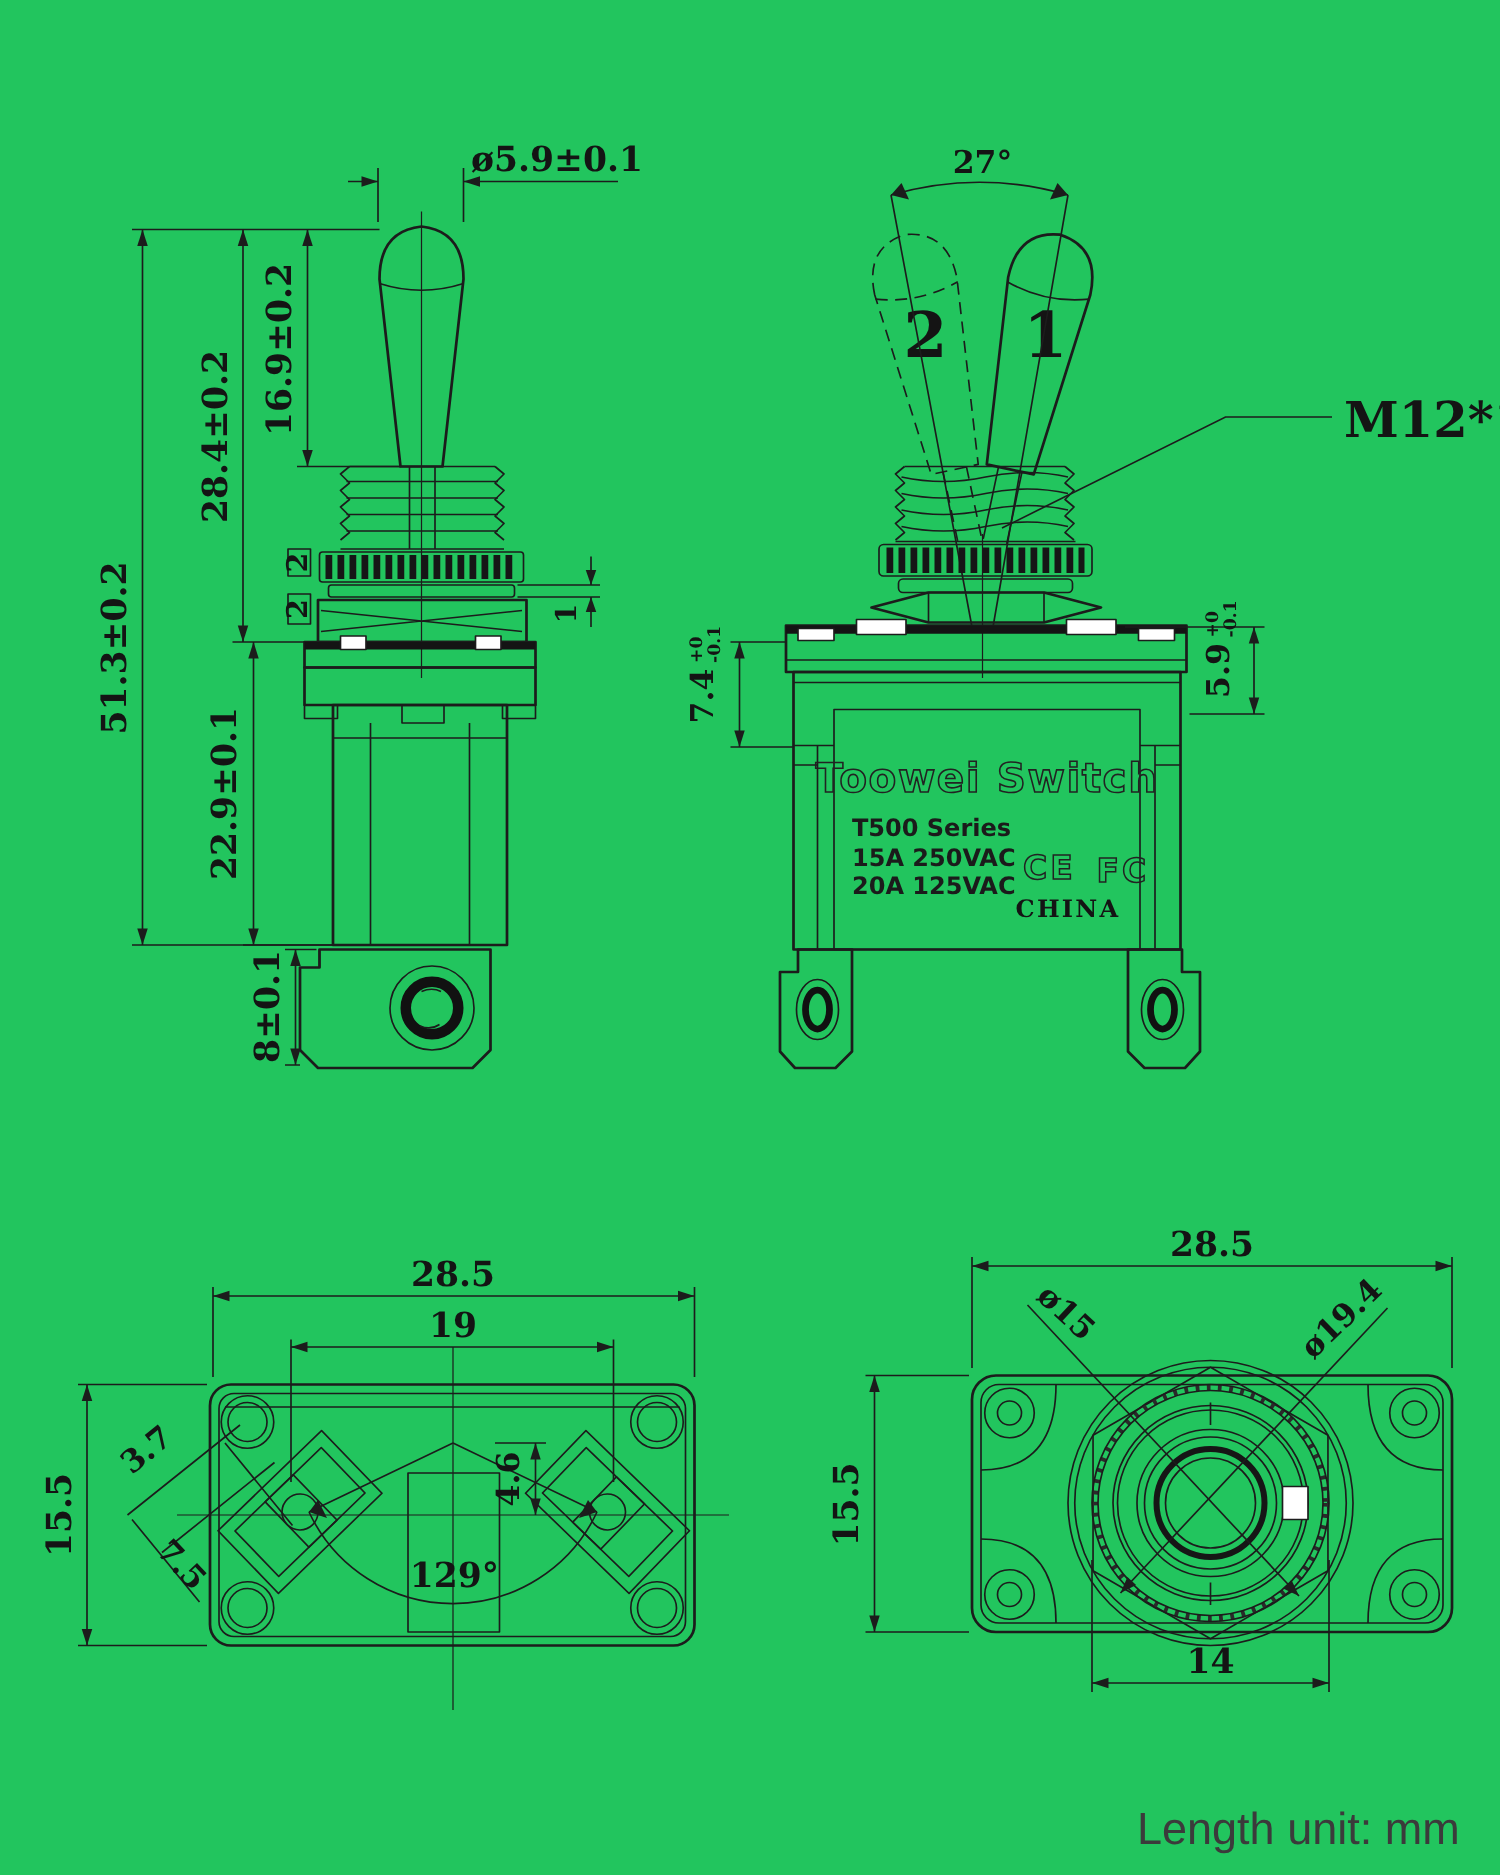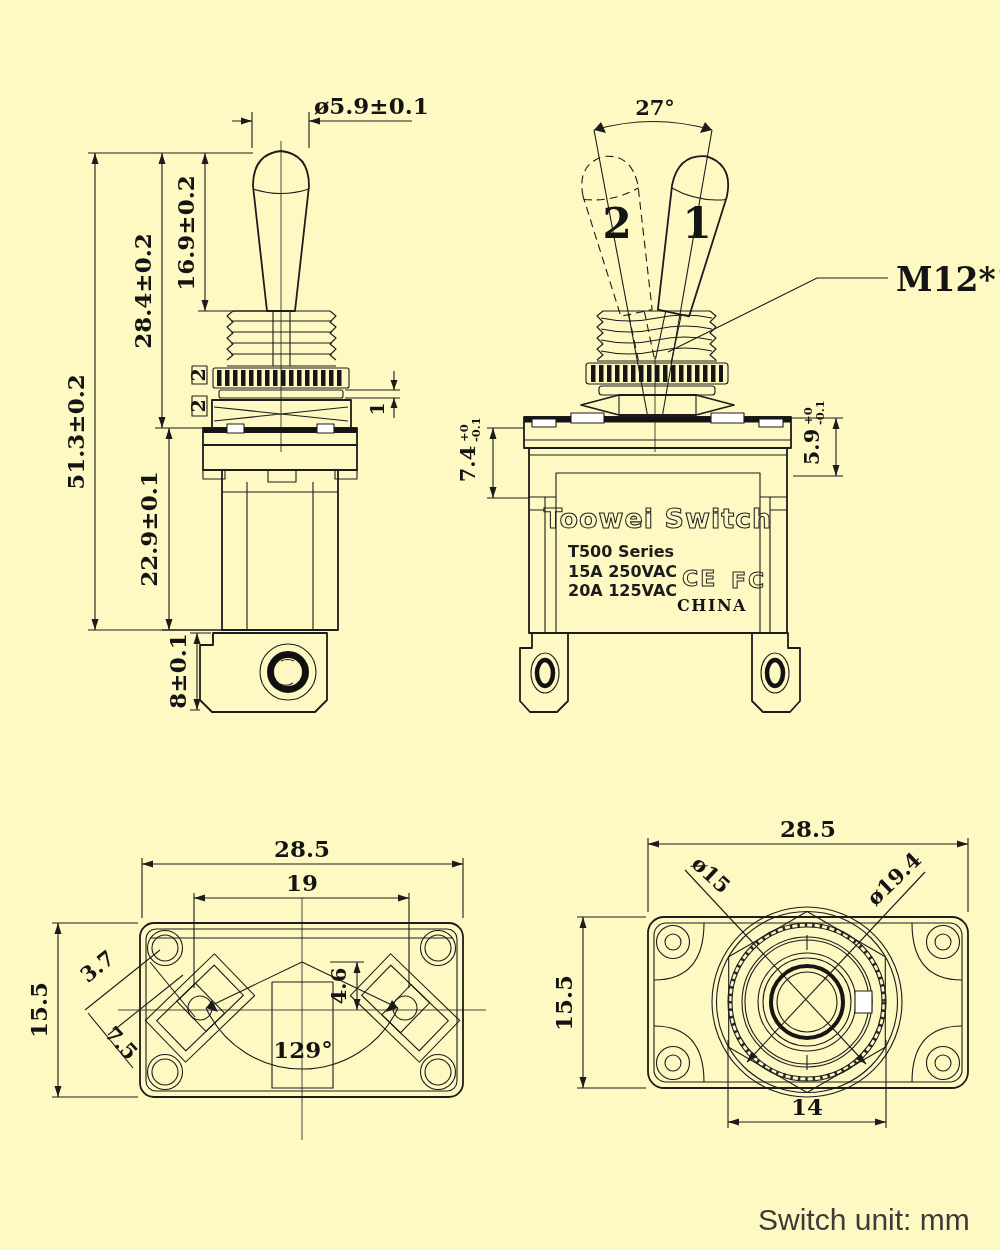--- a/index.html
+++ b/index.html
@@ -1,16 +1,16 @@
 <!DOCTYPE html>
 <html><head>
 <meta charset="utf-8">
 <style>
   html,body{margin:0;padding:0;background:#ffffff;}
-  .canvas{position:relative;width:1000px;height:1250px;background:#fef9c3;overflow:hidden;
+  .canvas{position:relative;width:1000px;height:1250px;background:#22c55e;overflow:hidden;
           font-family:"DejaVu Serif", serif;}
   svg{position:absolute;left:0;top:0;}
   
   .o  {fill:none;stroke:#1c1c1c;stroke-width:1.8;stroke-linejoin:round;stroke-linecap:round;}
   .t  {fill:none;stroke:#1c1c1c;stroke-width:1.1;stroke-linejoin:round;}
   .d  {fill:none;stroke:#1c1c1c;stroke-width:1.1;}
   .c  {fill:none;stroke:#1c1c1c;stroke-width:0.8;}
   .a  {fill:#1c1c1c;stroke:none;}
   .dash{stroke-dasharray:8 5;}
   .fillw{fill:#ffffff;}
@@ -383,14 +383,14 @@
 
     <g>
       <path class="d" d="M728,1040 V1128 M886,1040 V1128 M728,1122 H886"></path>
       <path class="a" d="M728,1122 l11,-3.5 0,7 z"></path>
       <path class="a" d="M886,1122 l-11,-3.5 0,7 z"></path>
       <text class="dt" x="807" y="1115" text-anchor="middle">14</text>
     </g>
   </g>
 </svg>
 
-<div class="note">Switch unit: mm</div>
+<div class="note">Length unit: mm</div>
 </div>
 
 </body></html>

